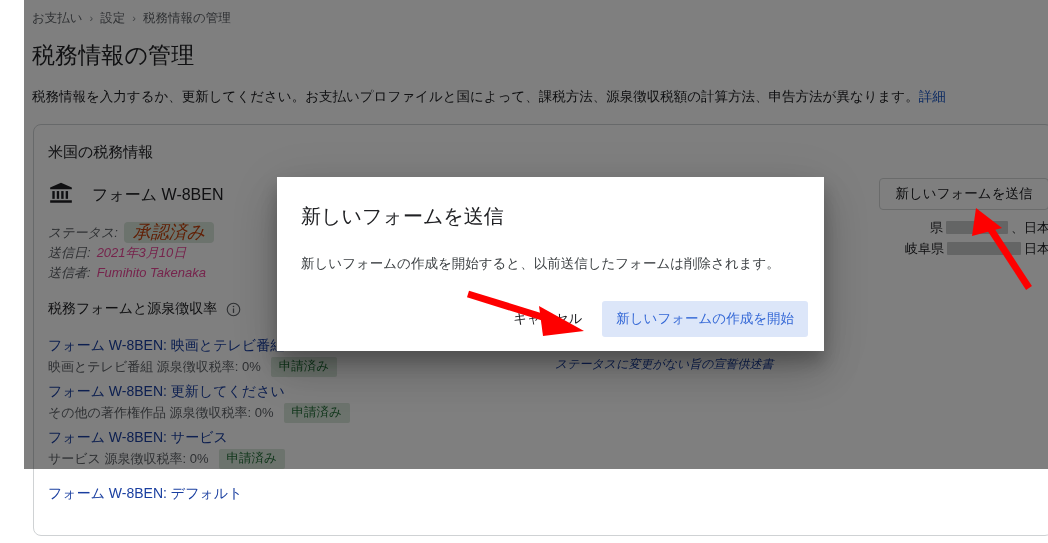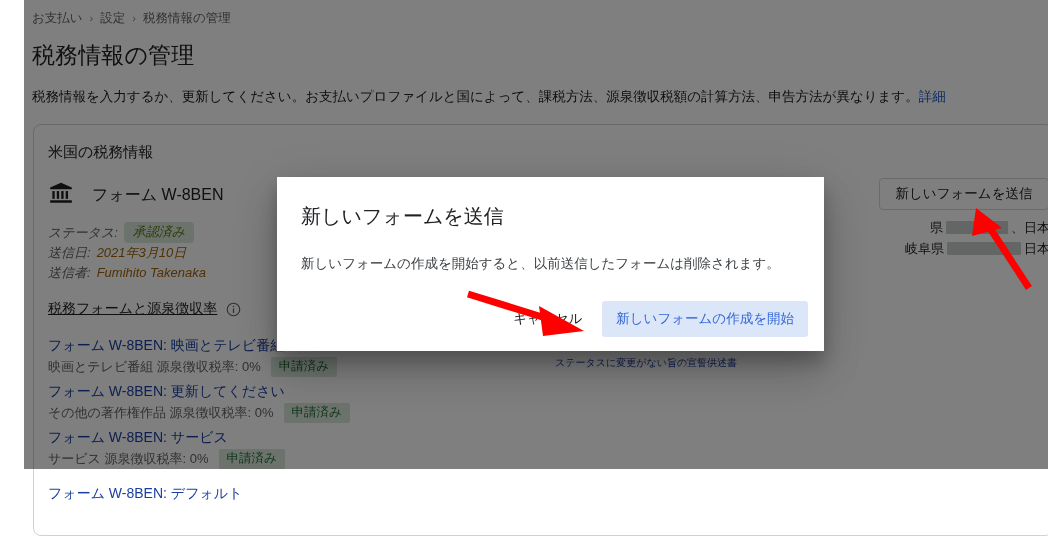--- a/index.html
+++ b/index.html
@@ -63,27 +63,27 @@
   }
   .bank-icon { width: 26px; height: 26px; display:block; }
   .form-name { font-size: 16px; color: #202124; }
 
   .meta {
     position: absolute; left: 24px; top: 222px;
     font-size: 13px; line-height: 20px; color: #5f6368; font-style: italic;
   }
   .meta .row { display: flex; align-items: center; gap: 6px; white-space: nowrap; }
   .meta .label { color: #5f6368; }
-  .meta .value { color: #a16207; }
+  .meta .value { color: #ec4899; }
   .badge-approved {
     display: inline-block;
     background: #d9e6da;
-    color: #4d7c0f;
+    color: #c2410c;
     padding: 2px 9px 3px 9px;
-    font-size: 13px;
+    font-size: 18px;
     border-radius: 4px;
     line-height: 16px;
   }
 
   .addr {
     position: absolute; right: 22px; top: 217px;
     font-size: 13px; line-height: 21px; color: #202124;
     text-align: right;
   }
   .addr .line { display: flex; align-items: center; justify-content: flex-end; gap: 3px; white-space: nowrap; }
@@ -102,21 +102,21 @@
     font-size: 13.5px;
     font-family: inherit;
     display: flex; align-items: center; justify-content: center;
     box-sizing: border-box;
     cursor: pointer;
   }
 
   .section-head {
     position: absolute; left: 24px; top: 300px;
     display: flex; align-items: center; gap: 9px;
-    font-size: 14px; color: #202124; text-decoration: underline;
+    font-size: 14px; color: #202124;
   }
   .info-icon { width: 15px; height: 15px; display:block; }
 
   .forms-list {
     position: absolute; left: 24px; top: 334px;
     width: 560px;
   }
   .form-item { margin-bottom: 2px; }
   .form-link {
     display: block;
@@ -136,22 +136,23 @@
     color: #1e6b34;
     padding: 2px 8px 3px 8px;
     font-size: 12.5px;
     border-radius: 2px;
     line-height: 15px;
   }
   .default-item { margin-top: 12px; }
 
   .affidavit-link {
     position: absolute; left: 531px; top: 356px;
-    font-size: 10px; color: #1a3fa0; text-decoration: none;
-    white-space: nowrap;
+    font-size: 12px; color: #1a3fa0; text-decoration: none;
+    white-space: nowrap;
+    font-style: italic;
   }
 
   
   .scrim {
     position: absolute; inset: 0;
     background: rgba(0,0,0,0.5);
   }
 
   
   .dialog {

